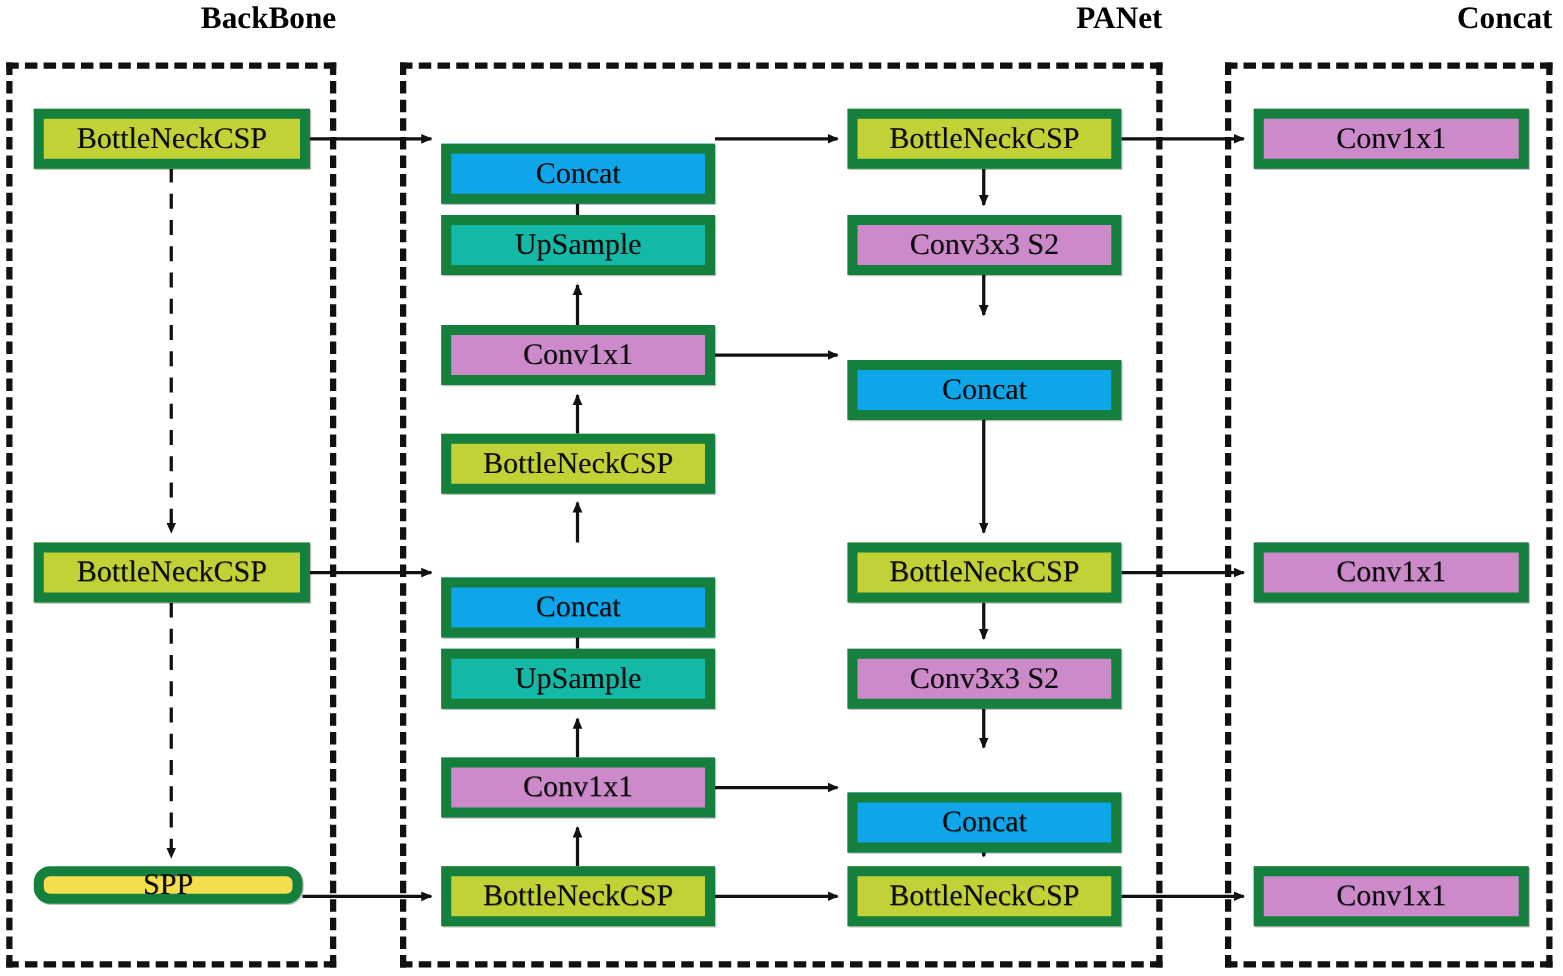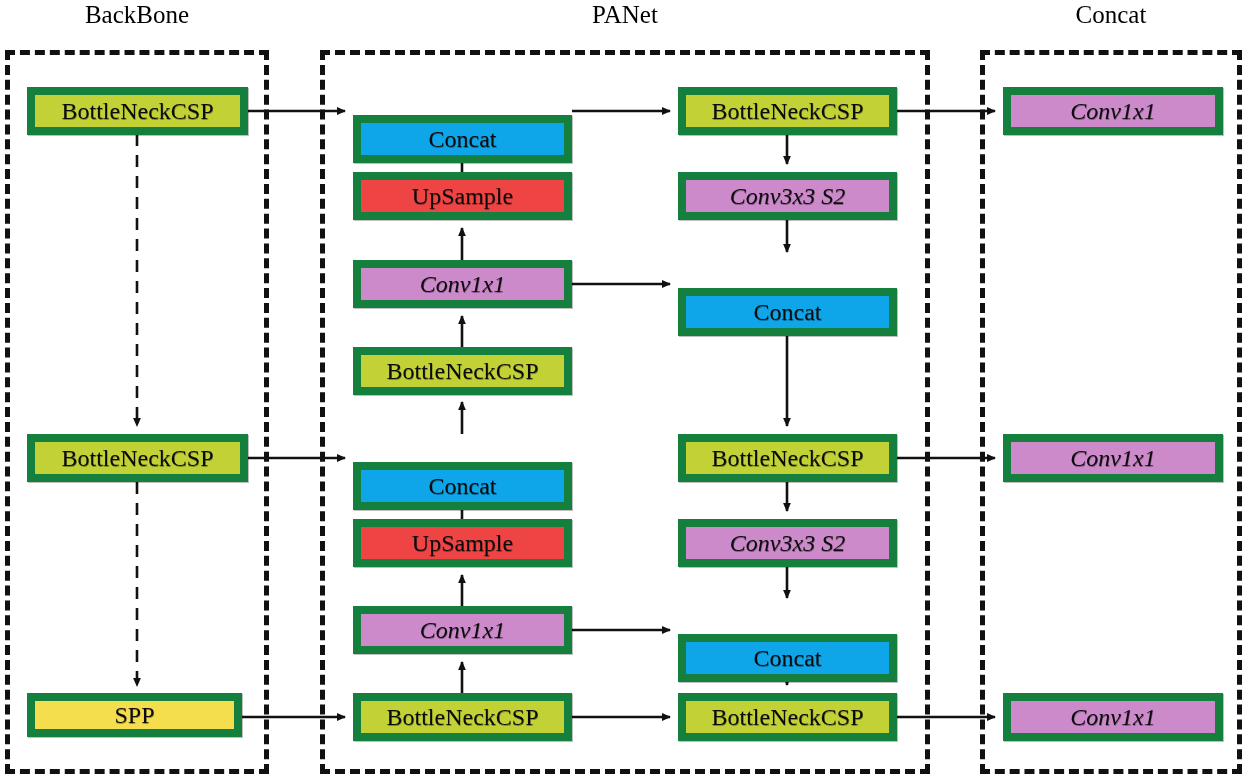--- a/index.html
+++ b/index.html
@@ -6,24 +6,24 @@
   body{
     width:1250px;height:781px;overflow:hidden;
     font-family:"Liberation Serif","DejaVu Serif",serif;
     position:relative;
   }
   #stage{position:absolute;left:0;top:0;width:1250px;height:781px;}
 
   
   .sec-title{
     position:absolute;
-    font-weight:normal;
+    font-weight:bold;
     font-size:25px;
     color:#000;
-    text-align:center;
+    text-align:right;
     white-space:nowrap;
     letter-spacing:0px;
   }
 
   
   .group{
     position:absolute;
     border:5px dashed #111111;
     box-sizing:border-box;
     background:transparent;
@@ -38,22 +38,22 @@
     align-items:center;
     justify-content:center;
     font-size:24px;
     color:#0b0b0b;
     white-space:nowrap;
     box-shadow:1px 1px 0 rgba(0,0,0,.25);
     text-shadow:0.5px 0.5px 0 rgba(0,0,0,.35);
   }
   .c-green {background:#c2d236;}
   .c-red   {background:#0ea5e9;margin-top:28px;}
-  .c-purple{background:#cc8acb;font-style:italic;}
-  .c-gray  {background:#ef4444;}
+  .c-purple{background:#cc8acb;}
+  .c-gray  {background:#14b8a6;}
   .c-yellow{background:#f5de4e;}
 
   
   #wires{position:absolute;left:0;top:0;width:1250px;height:781px;pointer-events:none;}
 </style>
 </head>
 <body>
 
 <div id="stage">
 
@@ -107,21 +107,21 @@
       <path d="M897,717 L995,717" marker-end="url(#ah)"></path>
     </g>
   </svg>
 
   <div class="node c-green" style="left:27px; top:87px; width:221px; height:48px;">
     <span>BottleNeckCSP</span>
   </div>
   <div class="node c-green" style="left:27px; top:434px; width:221px; height:48px;">
     <span>BottleNeckCSP</span>
   </div>
-  <div class="node c-yellow" style="left:27px; top:693px; width:215px; height:44px;">
+  <div class="node c-yellow" style="left:27px; top:693px; width:215px; height:30px;border-radius:13px;">
     <span>SPP</span>
   </div>
 
   <div class="node c-red" style="left:353px; top:87px; width:219px; height:48px;">
     <span>Concat</span>
   </div>
   <div class="node c-gray" style="left:353px; top:172px; width:219px; height:48px;">
     <span>UpSample</span>
   </div>
   <div class="node c-purple" style="left:353px; top:260px; width:219px; height:48px;">

